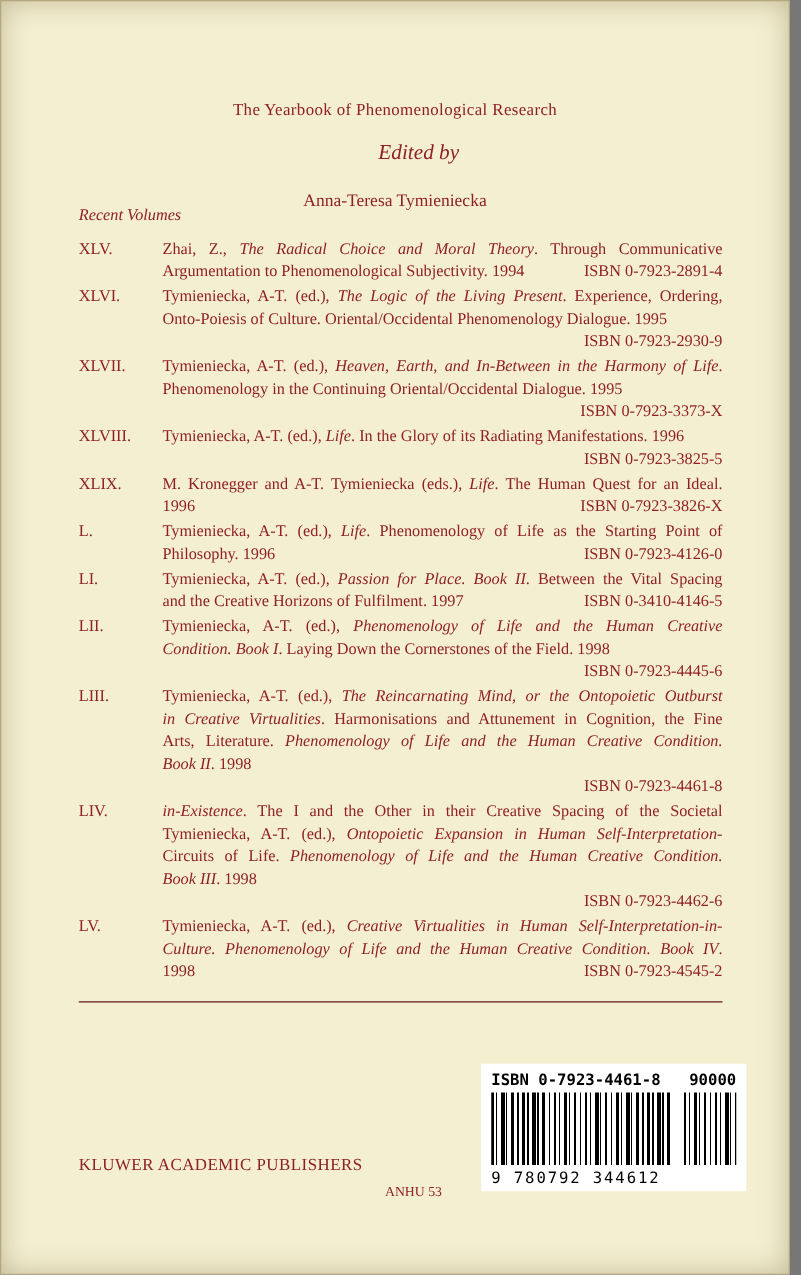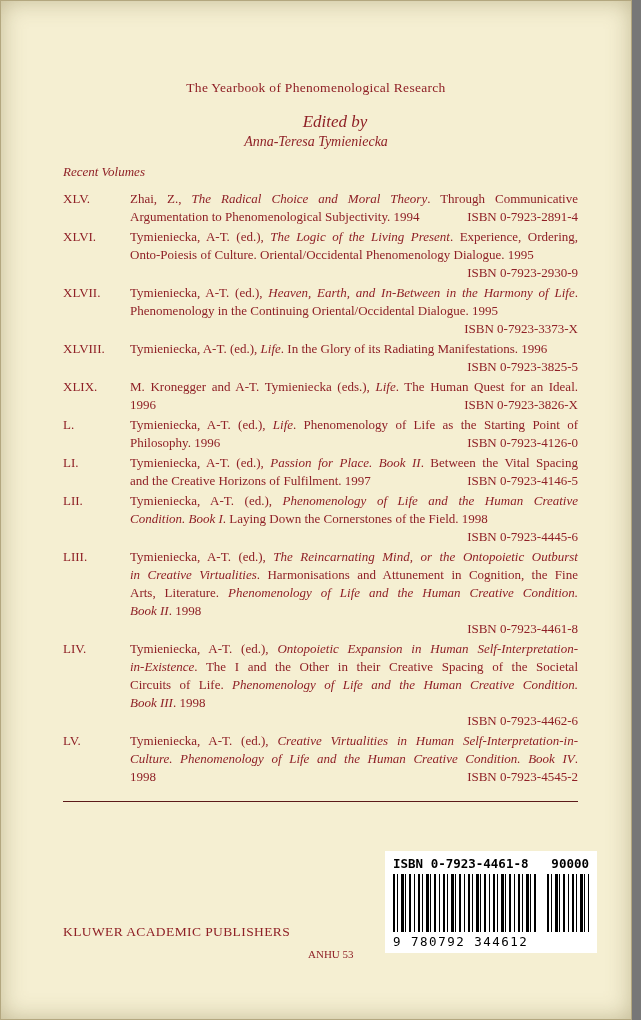--- a/index.html
+++ b/index.html
@@ -5,21 +5,21 @@
   html,body{margin:0;padding:0;}
   body{background:#777;}
   .page{
     position:relative;width:632px;height:1020px;background:#f5efd2;
     font-family:"Liberation Serif",serif;color:#8f2026;overflow:hidden;
     box-shadow: inset 0 0 0 1px #b3a77f, inset 0 0 24px rgba(125,112,66,.45);
   }
   .header{position:absolute;top:80px;left:0;width:100%;text-align:center;}
   .series-title{font-size:13.5px;letter-spacing:.3px;}
   .edited-by{margin-top:16px;font-style:italic;font-size:17px;padding-left:38px;}
-  .editor{margin-top:2px;font-size:14px;font-style:italic;}
+  .editor{margin-top:22px;font-size:14px;}
   .recent{position:absolute;top:164px;left:63px;font-style:italic;font-size:13px;}
   .volumes{position:absolute;top:190px;left:63px;width:515px;font-size:13px;line-height:18px;}
   .entry{display:flex;margin-bottom:2px;}
   .num{width:67px;flex:none;}
   .entry-body{flex:1;min-width:0;}
   .line{display:flex;}
   .txt{flex:1;min-width:0;}
   .line.fill .txt{text-align:justify;text-align-last:justify;}
   .isbn{white-space:nowrap;margin-left:14px;}
   .it{font-style:italic;}
@@ -136,21 +136,21 @@
         </div>
       </div>
       <div class="entry">
         <div class="num">LI.</div>
         <div class="entry-body">
           <div class="line fill">
             <span class="txt"><span>Tymieniecka, A-T. (ed.), </span><span class="it">Passion for Place. Book II</span><span>. Between the Vital Spacing</span></span>
           </div>
           <div class="line">
             <span class="txt"><span>and the Creative Horizons of Fulfilment. 1997</span></span>
-            <span class="isbn">ISBN 0-7923-4146-5</span>
+            <span class="isbn">ISBN 0-3410-4146-5</span>
           </div>
         </div>
       </div>
       <div class="entry">
         <div class="num">LII.</div>
         <div class="entry-body">
           <div class="line fill">
             <span class="txt"><span>Tymieniecka, A-T. (ed.), </span><span class="it">Phenomenology of Life and the Human Creative</span></span>
           </div>
           <div class="line">
@@ -180,24 +180,24 @@
           <div class="line">
             <span class="txt"></span>
             <span class="isbn">ISBN 0-7923-4461-8</span>
           </div>
         </div>
       </div>
       <div class="entry">
         <div class="num">LIV.</div>
         <div class="entry-body">
           <div class="line fill">
+            <span class="txt"><span class="it">in-Existence</span><span>. The I and the Other in their Creative Spacing of the Societal</span></span>
+          </div>
+          <div class="line fill">
             <span class="txt"><span>Tymieniecka, A-T. (ed.), </span><span class="it">Ontopoietic Expansion in Human Self-Interpretation-</span></span>
-          </div>
-          <div class="line fill">
-            <span class="txt"><span class="it">in-Existence</span><span>. The I and the Other in their Creative Spacing of the Societal</span></span>
           </div>
           <div class="line fill">
             <span class="txt"><span>Circuits of Life. </span><span class="it">Phenomenology of Life and the Human Creative Condition.</span></span>
           </div>
           <div class="line">
             <span class="txt"><span class="it">Book III</span><span>. 1998</span></span>
           </div>
           <div class="line">
             <span class="txt"></span>
             <span class="isbn">ISBN 0-7923-4462-6</span>

